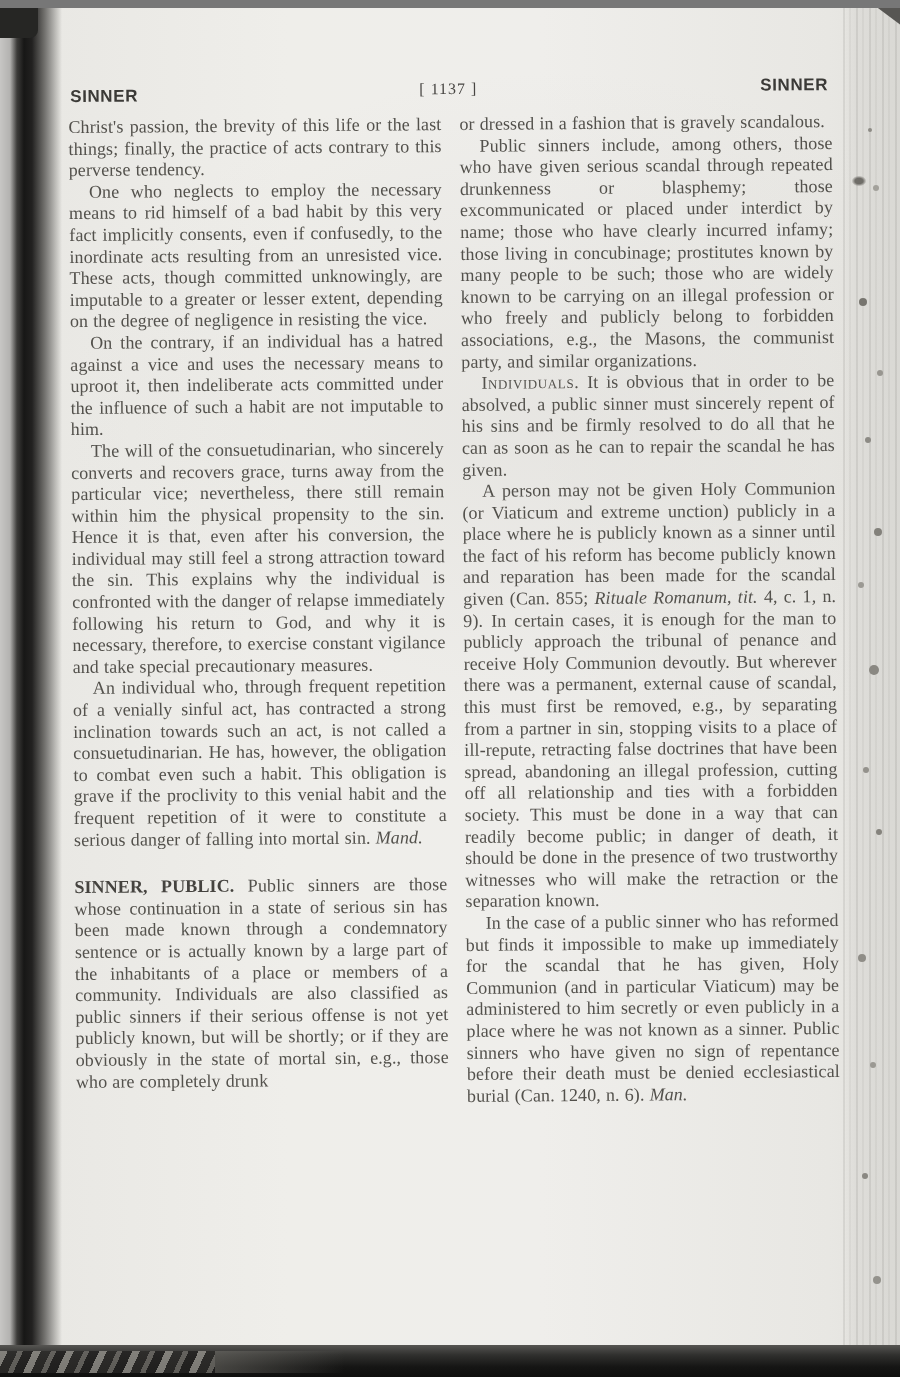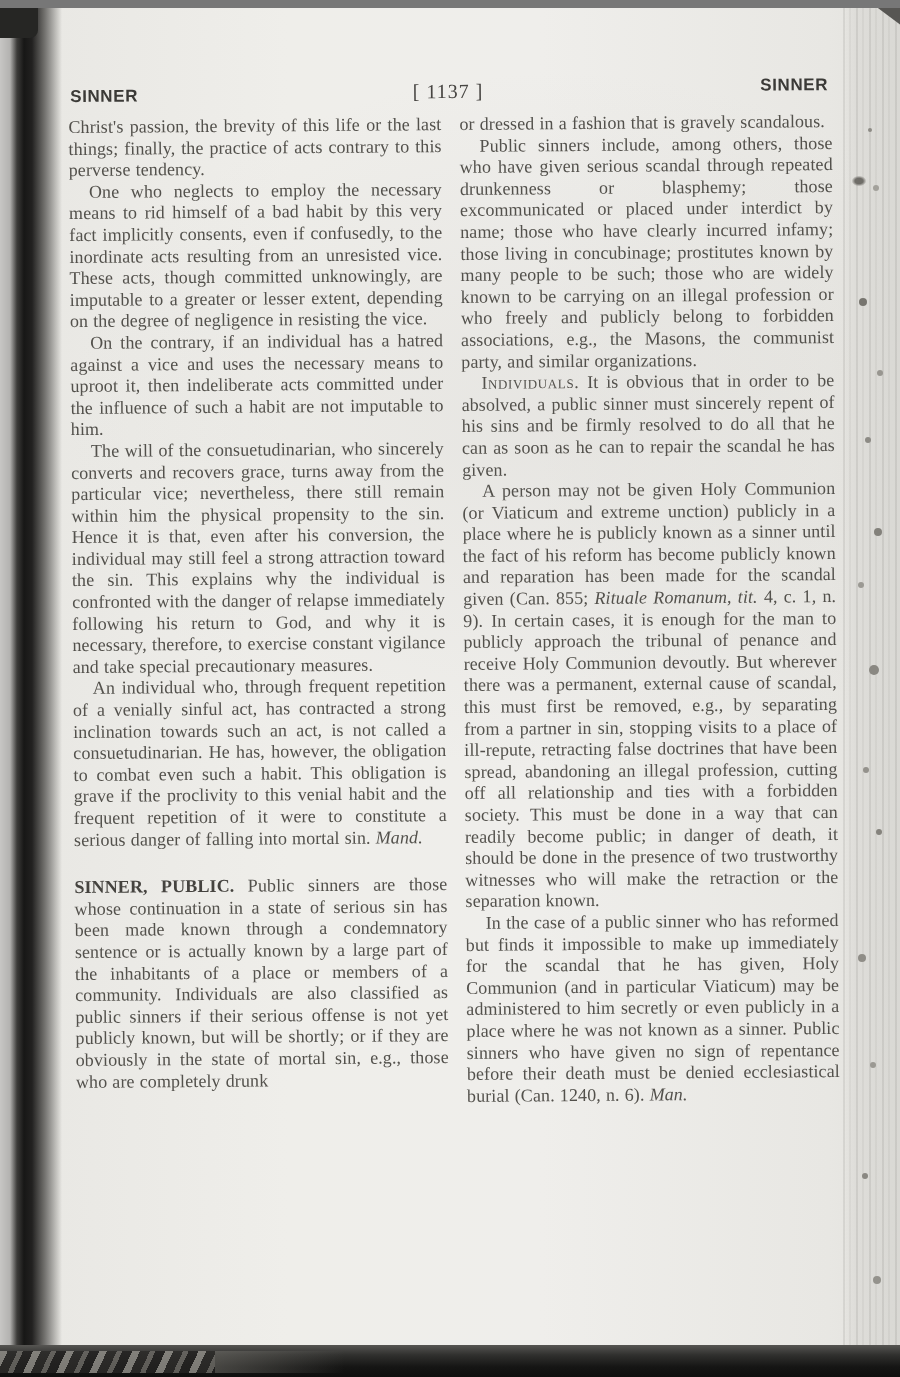--- a/index.html
+++ b/index.html
@@ -81,21 +81,21 @@
     color:#3b3a37;
   }
   .running-head{
     font-family:"Liberation Sans","DejaVu Sans",sans-serif;
     font-weight:700;font-size:17px;letter-spacing:.6px;
   }
   .running-head.left{position:absolute;left:2px;top:8px;}
   .running-head.right{position:absolute;right:4px;top:2px;}
   .page-number{
     position:absolute;left:50%;top:4px;transform:translateX(-53%);
-    font-size:20px;letter-spacing:1px;color:#474542;
+    font-size:16px;letter-spacing:1px;color:#474542;
   }
   .columns{display:flex;gap:18px;margin-top:8px;}
   .col{width:373px;font-size:18px;line-height:21.6px;letter-spacing:.1px;word-spacing:.5px;}
   .par{margin:0;text-align:justify;}
   .par.indent{text-indent:20px;}
   .par.entry{margin-top:26px;}
   .seg-bold{font-weight:700;color:#45433f;}
   .seg-italic{font-style:italic;}
   .seg-smallcaps{font-variant:small-caps;letter-spacing:.6px;}
 </style>

